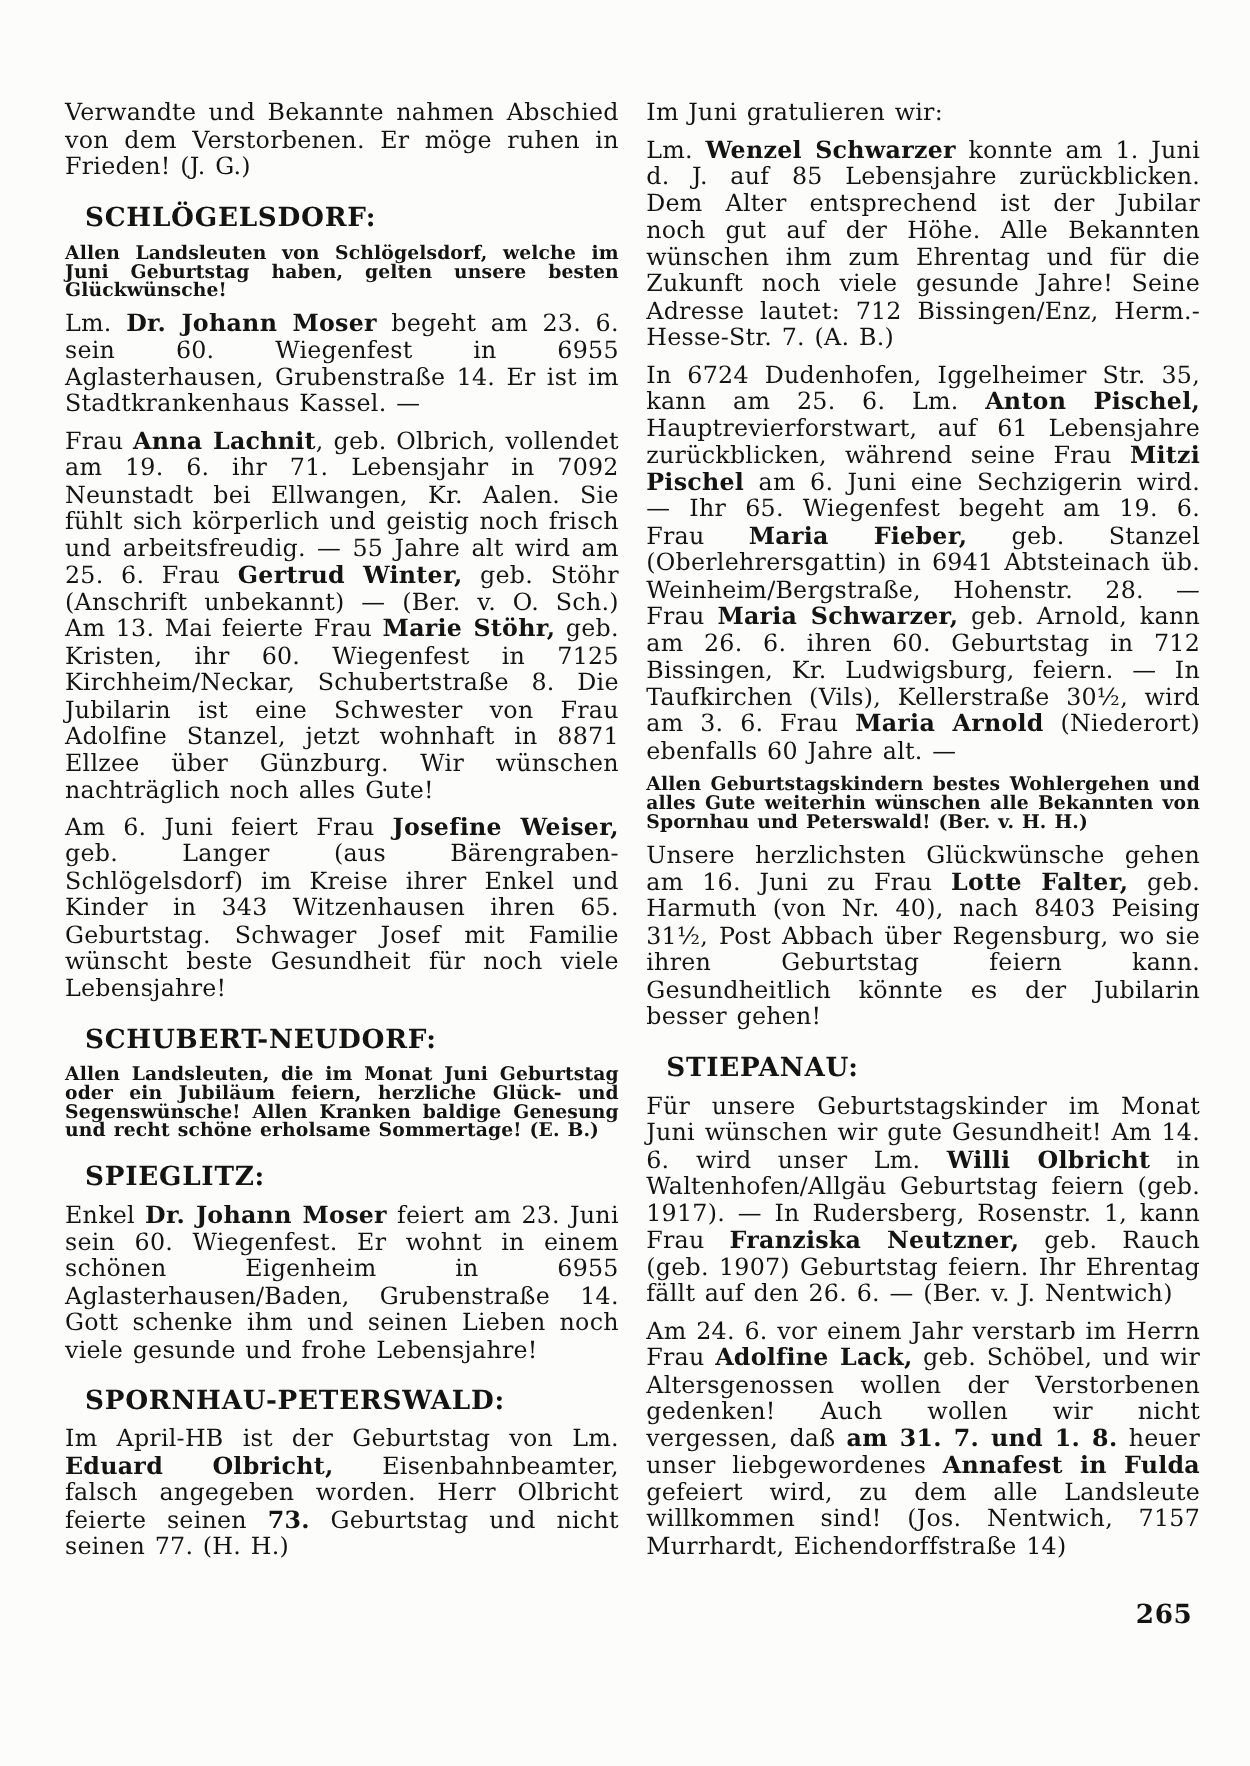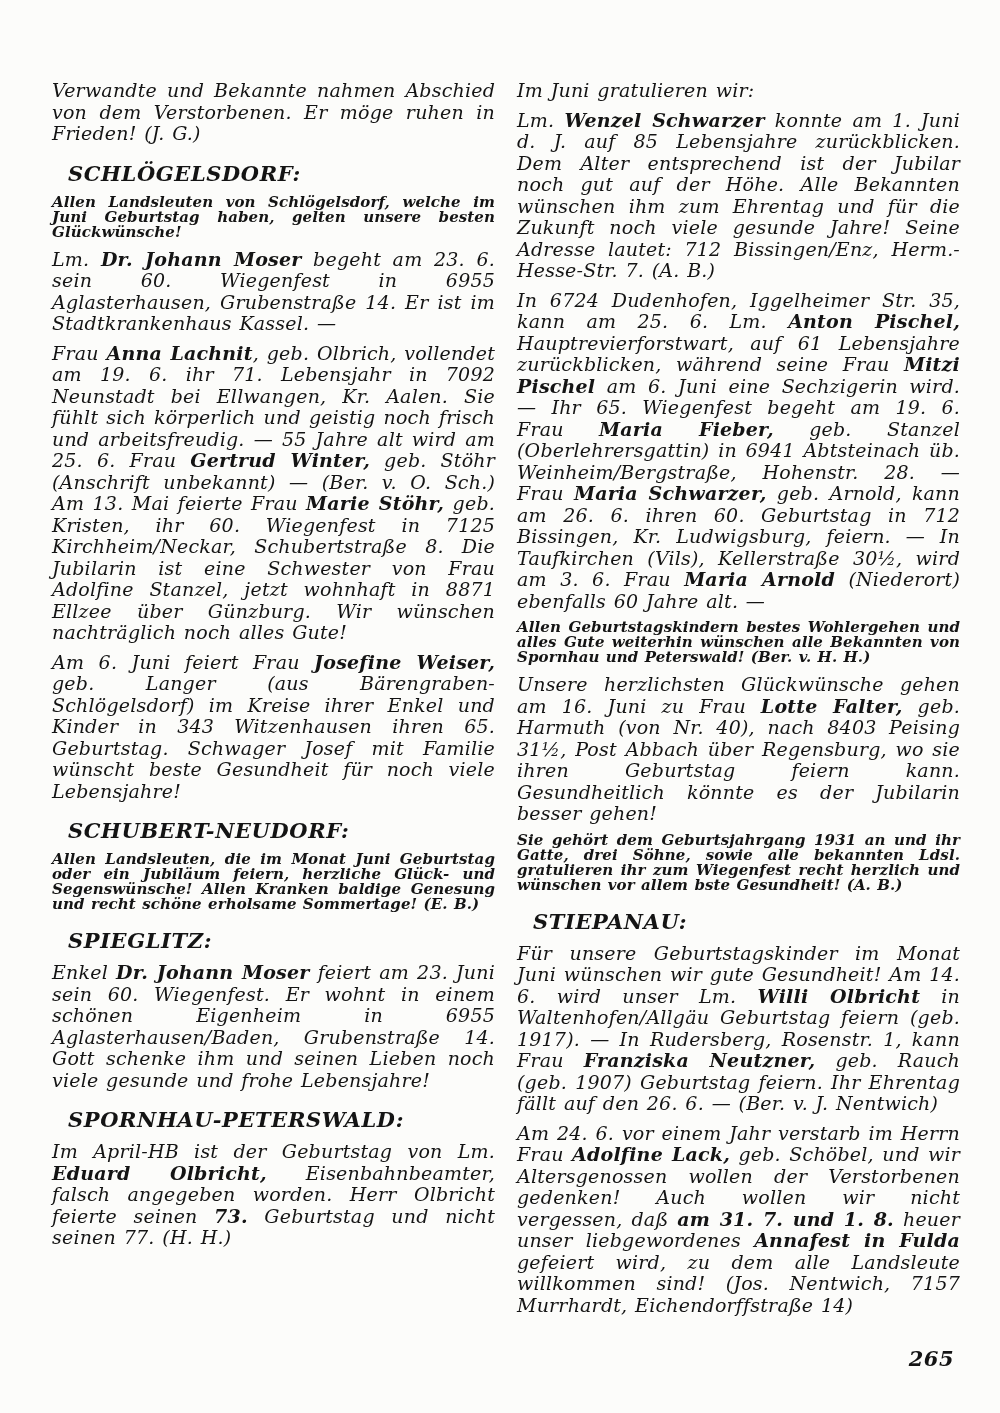--- a/index.html
+++ b/index.html
@@ -15,21 +15,20 @@
     background: #fcfcfa;
     box-sizing: border-box;
     padding: 80px 40px 0 52px;
     font-family: "DejaVu Serif", "Liberation Serif", serif;
     color: #141414;
     overflow: hidden;
   }
   .columns {
     display: flex;
     gap: 22px;
-    font-style: italic;
   }
   .col {
     width: 443px;
     flex: 0 0 443px;
   }
   .blk { margin: 0 0 8px 0; }
   .blk-p {
     font-size: 19px;
     line-height: 21.5px;
     text-align: justify;
@@ -87,21 +86,20 @@
         <div class="blk blk-h"><span class="bold">SPORNHAU-PETERSWALD:</span></div>
         <div class="blk blk-p"><span>Im April-HB ist der Geburtstag von Lm. </span><span class="bold">Eduard Olbricht,</span><span> Eisenbahnbeamter, falsch angegeben worden. Herr Olbricht feierte seinen </span><span class="bold">73.</span><span> Geburtstag und nicht seinen 77. (H. H.)</span></div>
       </div>
     <div class="col">
       <div>
           <div class="blk blk-p"><span>Im Juni gratulieren wir:</span></div>
           <div class="blk blk-p"><span>Lm. </span><span class="bold">Wenzel Schwarzer</span><span> konnte am 1. Juni d. J. auf 85 Lebensjahre zurückblicken. Dem Alter entsprechend ist der Jubilar noch gut auf der Höhe. Alle Bekannten wünschen ihm zum Ehrentag und für die Zukunft noch viele gesunde Jahre! Seine Adresse lautet: 712 Bissingen/Enz, Herm.-Hesse-Str. 7. (A. B.)</span></div>
           <div class="blk blk-p"><span>In 6724 Dudenhofen, Iggelheimer Str. 35, kann am 25. 6. Lm. </span><span class="bold">Anton Pischel,</span><span> Hauptrevierforstwart, auf 61 Lebensjahre zurückblicken, während seine Frau </span><span class="bold">Mitzi Pischel</span><span> am 6. Juni eine Sechzigerin wird. — Ihr 65. Wiegenfest begeht am 19. 6. Frau </span><span class="bold">Maria Fieber,</span><span> geb. Stanzel (Oberlehrersgattin) in 6941 Abtsteinach üb. Weinheim/Bergstraße, Hohenstr. 28. — Frau </span><span class="bold">Maria Schwarzer,</span><span> geb. Arnold, kann am 26. 6. ihren 60. Geburtstag in 712 Bissingen, Kr. Ludwigsburg, feiern. — In Taufkirchen (Vils), Kellerstraße 30½, wird am 3. 6. Frau </span><span class="bold">Maria Arnold</span><span> (Niederort) ebenfalls 60 Jahre alt. —</span></div>
           <div class="blk blk-small"><span>Allen Geburtstagskindern bestes Wohlergehen und alles Gute weiterhin wünschen alle Bekannten von Spornhau und Peterswald! (Ber. v. H. H.)</span></div>
           <div class="blk blk-p"><span>Unsere herzlichsten Glückwünsche gehen am 16. Juni zu Frau </span><span class="bold">Lotte Falter,</span><span> geb. Harmuth (von Nr. 40), nach 8403 Peising 31½, Post Abbach über Regensburg, wo sie ihren Geburtstag feiern kann. Gesundheitlich könnte es der Jubilarin besser gehen!</span></div>
-          <div class="blk blk-small"><span>Sie gehört dem Geburtsjahrgang 1931 an und ihr Gatte, drei Söhne, sowie alle bekannten Ldsl. gratulieren ihr zum Wiegenfest recht herzlich und wünschen vor allem bste Gesundheit! (A. B.)</span></div>
           <div class="blk blk-h"><span class="bold">STIEPANAU:</span></div>
           <div class="blk blk-p"><span>Für unsere Geburtstagskinder im Monat Juni wünschen wir gute Gesundheit! Am 14. 6. wird unser Lm. </span><span class="bold">Willi Olbricht</span><span> in Waltenhofen/Allgäu Geburtstag feiern (geb. 1917). — In Rudersberg, Rosenstr. 1, kann Frau </span><span class="bold">Franziska Neutzner,</span><span> geb. Rauch (geb. 1907) Geburtstag feiern. Ihr Ehrentag fällt auf den 26. 6. — (Ber. v. J. Nentwich)</span></div>
           <div class="blk blk-p"><span>Am 24. 6. vor einem Jahr verstarb im Herrn Frau </span><span class="bold">Adolfine Lack,</span><span> geb. Schöbel, und wir Altersgenossen wollen der Verstorbenen gedenken! Auch wollen wir nicht vergessen, daß </span><span class="bold">am 31. 7. und 1. 8.</span><span> heuer unser liebgewordenes </span><span class="bold">Annafest in Fulda</span><span> gefeiert wird, zu dem alle Landsleute willkommen sind! (Jos. Nentwich, 7157 Murrhardt, Eichendorffstraße 14)</span></div>
         </div>
       <div class="page-number">265</div>
     </div>
   </div>
 </div>
 
 </body></html>

